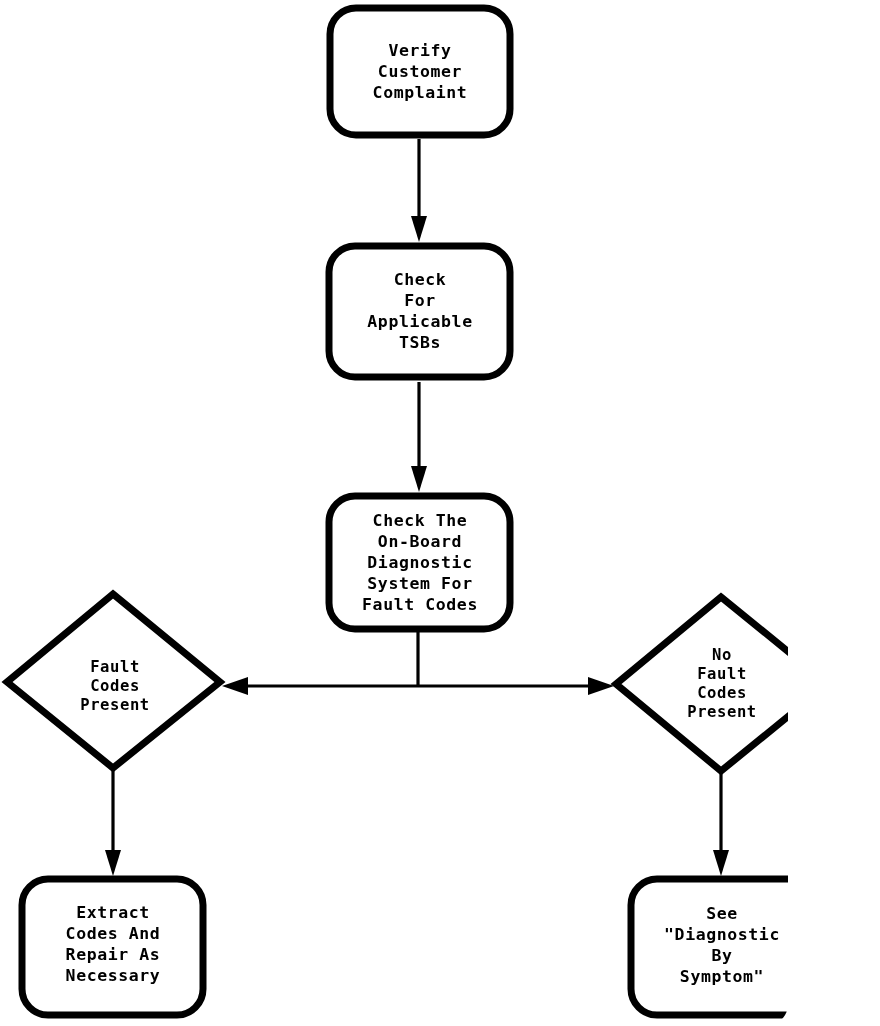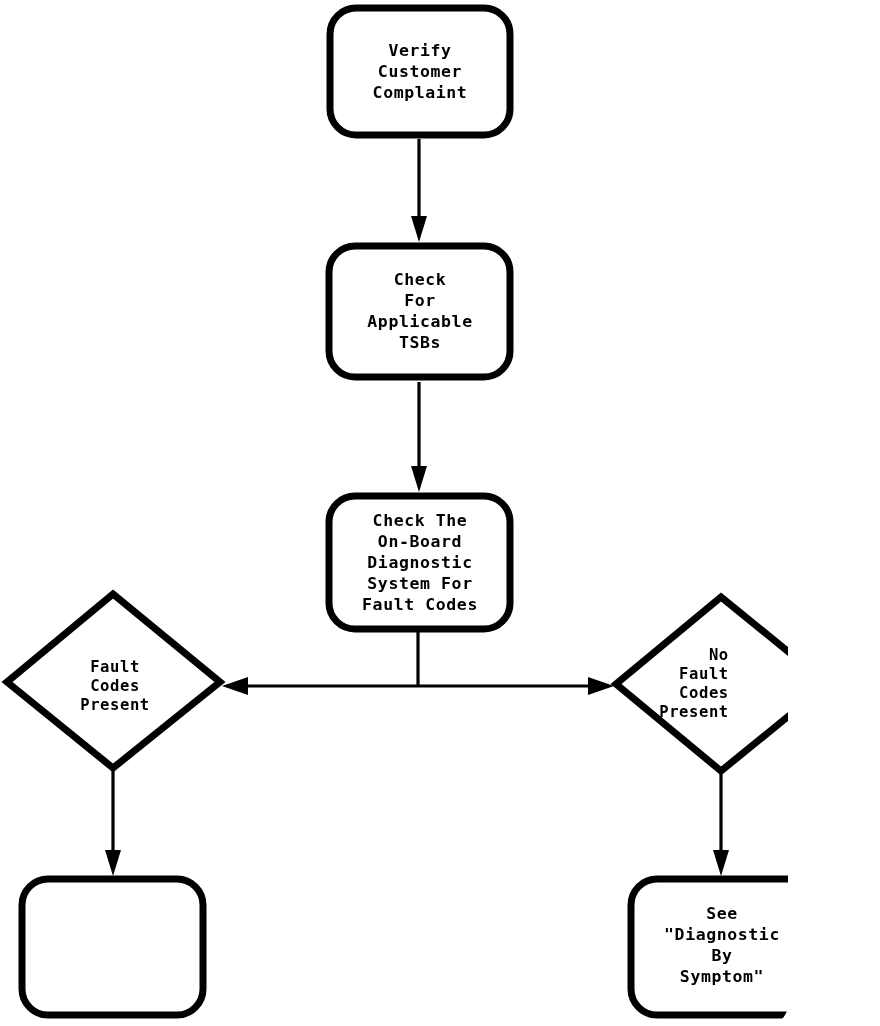--- a/index.html
+++ b/index.html
@@ -144,24 +144,28 @@
   <div class="node-label" style="left:420px; top:562px;">Check The
 On-Board
 Diagnostic
 System For
 Fault Codes</div>
 
   <div class="node-label diamond-label" style="left:115px; top:686px;">Fault
 Codes
 Present</div>
 
-  <div class="node-label diamond-label" style="left:694px; top:684px;text-align:right;">No
+  <div class="node-label diamond-label" style="left:722px; top:684px;">No
 Fault
 Codes
 Present</div>
 
+  <div class="node-label" style="left:113px; top:944px;">Extract
+Codes And
+Repair As
+Necessary</div>
 
   <div class="node-label" style="left:722px; top:945px;">See
 "Diagnostic
 By
 Symptom"</div>
 
 </div>
 
 </body></html>

